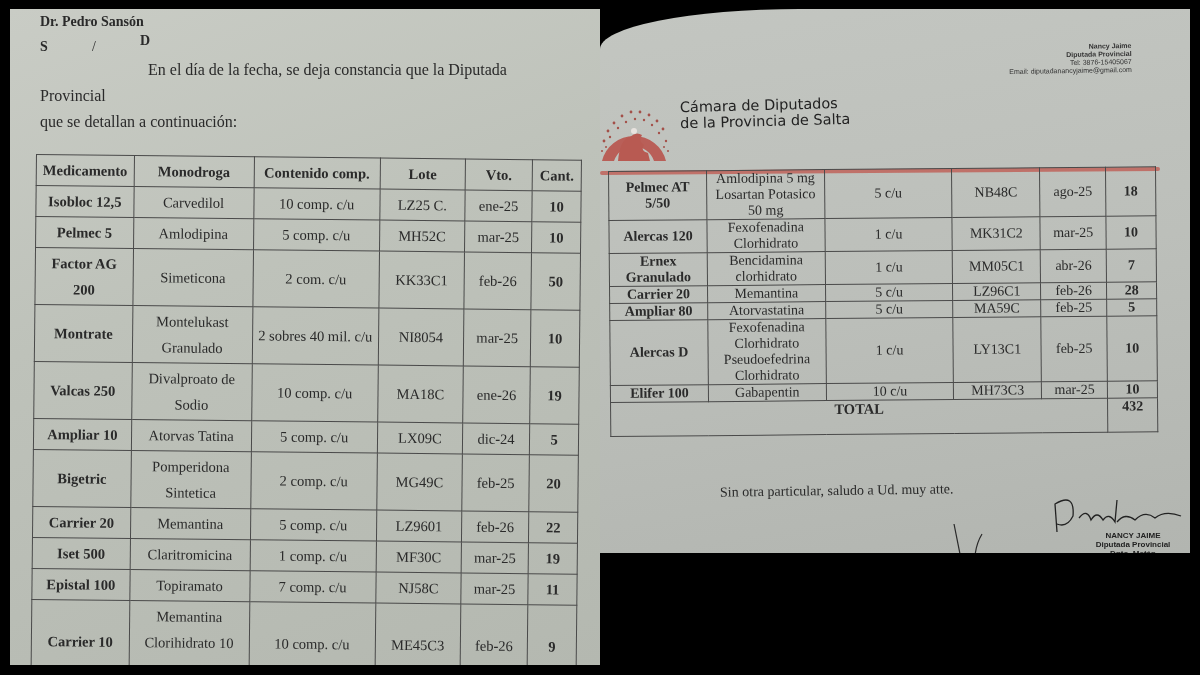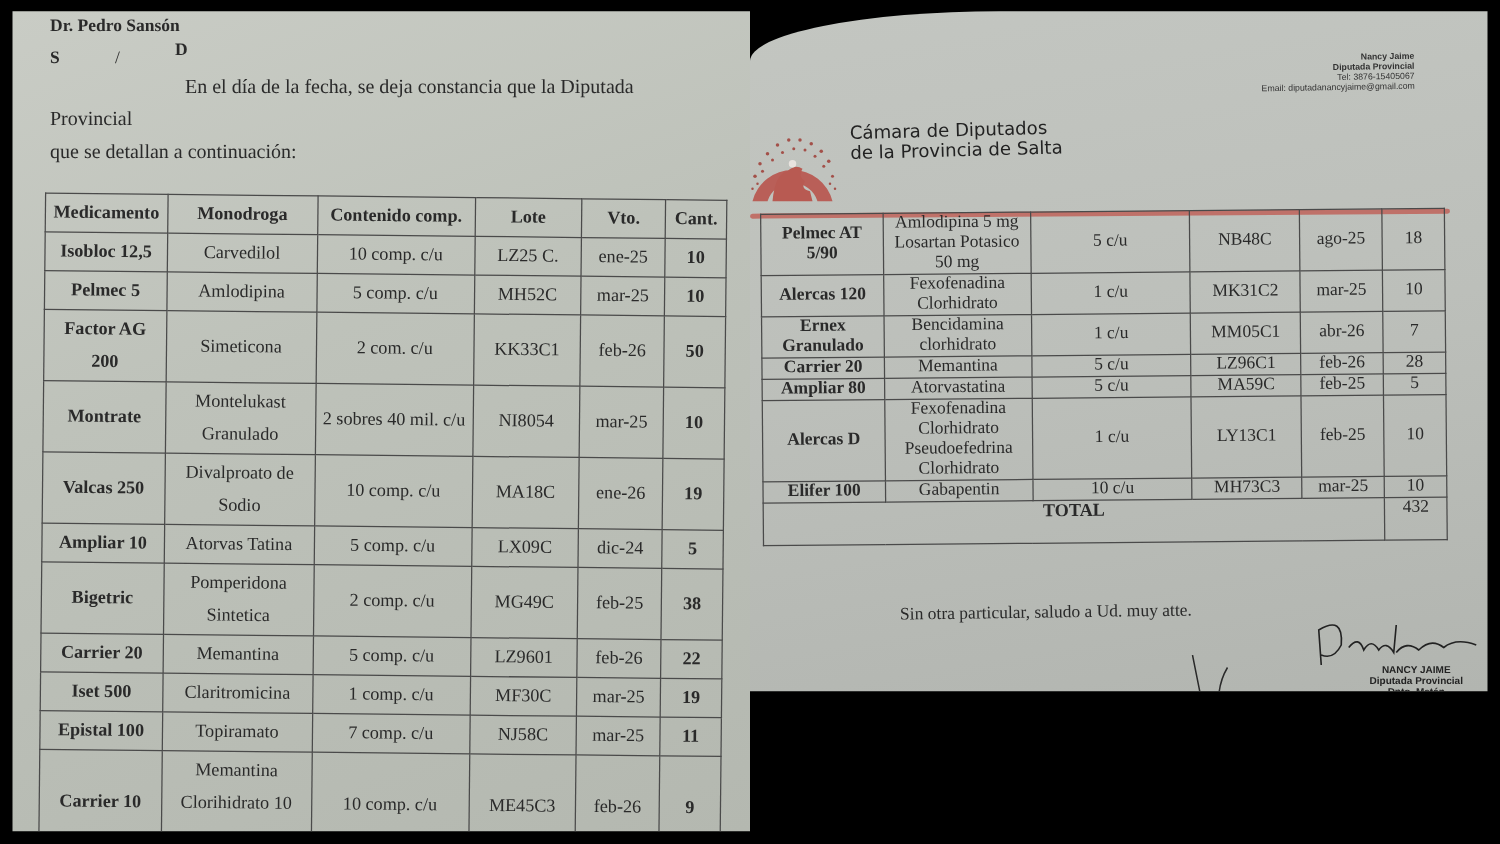--- a/index.html
+++ b/index.html
@@ -30,21 +30,21 @@
   
   .letterhead-contact { position: absolute; right: 58px; top: 34px; text-align: right; font-family: "Liberation Sans", sans-serif; font-size: 7px; line-height: 8px; color: #333; transform: rotate(-1deg); }
   .letterhead-contact .b { font-weight: bold; }
   .logo { position: absolute; left: 0px; top: 92px; width: 70px; height: 62px; }
   .chamber { position: absolute; left: 80px; top: 88px; font-family: "DejaVu Sans", sans-serif; font-size: 14.5px; line-height: 16px; color: #222; transform: rotate(-1.5deg); }
   .red-rule { position: absolute; left: 0; top: 160px; width: 560px; height: 4px; background: #c0635a; transform: rotate(-0.4deg); border-radius: 2px; opacity: .85; }
 
   #right-table { position: absolute; left: 8px; top: 162px; width: 548px; font-size: 14px; transform: rotate(-0.5deg); transform-origin: top left; }
   #right-table td { border: 1.3px solid #4a4a4a; text-align: center; vertical-align: middle; padding: 0 3px; line-height: 16px; }
   #right-table td.med { font-weight: bold; }
-  #right-table td.qty { font-weight: normal; }
+  #right-table td.qty { font-weight: bold; }
   #right-table td.total-label { font-weight: bold; font-size: 14.5px; }
 
   .closing { position: absolute; left: 120px; top: 474px; font-size: 14px; transform: rotate(-0.8deg); }
   .sig-nancy { position: absolute; left: 445px; top: 485px; width: 140px; height: 40px; }
   .stamp-nancy { position: absolute; left: 488px; top: 522px; text-align: center; font-family: "Liberation Sans", sans-serif; font-size: 8px; line-height: 9px; font-weight: bold; color: #222; width: 90px; }
   .sig-pedro { position: absolute; left: 340px; top: 515px; width: 80px; height: 140px; }
   .stamp-pedro { position: absolute; left: 326px; top: 568px; text-align: center; font-family: "Liberation Sans", sans-serif; font-size: 8px; line-height: 9px; color: #333; transform: rotate(-8deg); width: 110px; }
   .sig-bottom { position: absolute; left: 315px; top: 632px; width: 120px; height: 30px; }
 </style>
 </head>
@@ -129,21 +129,21 @@
           <td class="lot">LX09C</td>
           <td class="exp">dic-24</td>
           <td class="qty">5</td>
         </tr>
         <tr>
           <td class="med">Bigetric</td>
           <td class="drug">Pomperidona Sintetica</td>
           <td class="content">2 comp. c/u</td>
           <td class="lot">MG49C</td>
           <td class="exp">feb-25</td>
-          <td class="qty">38</td>
+          <td class="qty">20</td>
         </tr>
         <tr>
           <td class="med">Carrier 20</td>
           <td class="drug">Memantina</td>
           <td class="content">5 comp. c/u</td>
           <td class="lot">LZ9601</td>
           <td class="exp">feb-26</td>
           <td class="qty">22</td>
         </tr>
         <tr>
@@ -222,21 +222,21 @@
     <colgroup>
       <col style="width:98px">
         <col style="width:118px">
         <col style="width:128px">
         <col style="width:88px">
         <col style="width:66px">
         <col style="width:50px">
     </colgroup>
     <tbody id="right-tbody">
         <tr>
-          <td class="med">Pelmec AT 5/90</td>
+          <td class="med">Pelmec AT 5/50</td>
           <td class="drug">Amlodipina 5 mg Losartan Potasico 50 mg</td>
           <td class="content">5 c/u</td>
           <td class="lot">NB48C</td>
           <td class="exp">ago-25</td>
           <td class="qty">18</td>
         </tr>
         <tr>
           <td class="med">Alercas 120</td>
           <td class="drug">Fexofenadina Clorhidrato</td>
           <td class="content">1 c/u</td>

